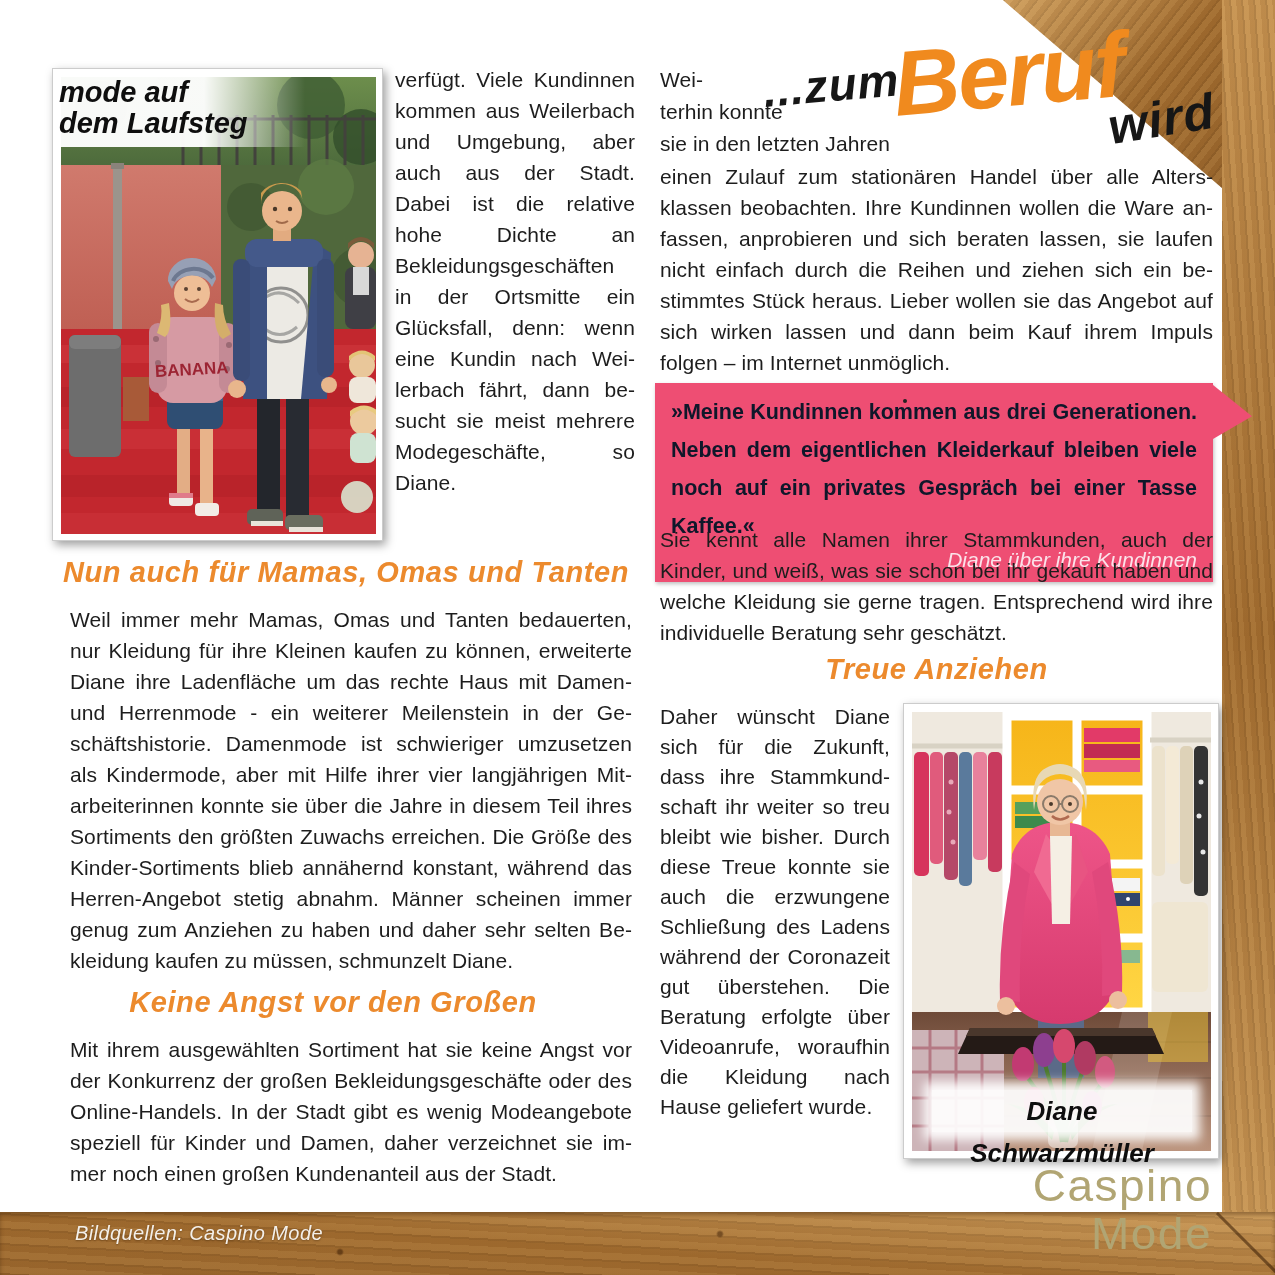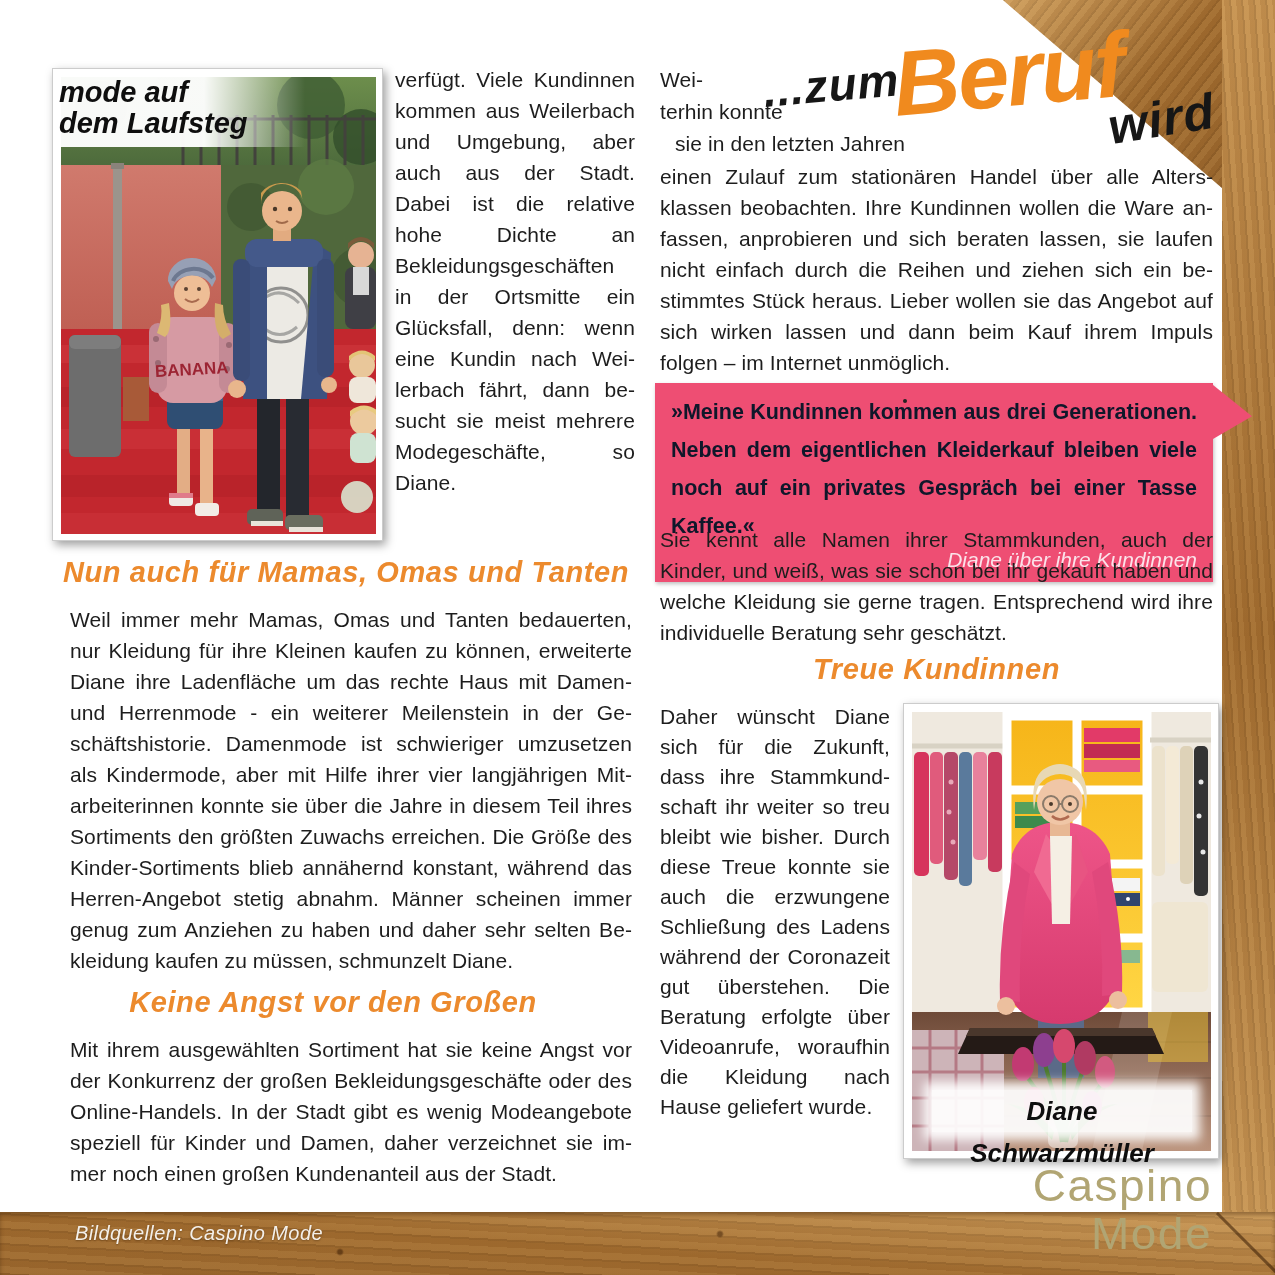--- a/index.html
+++ b/index.html
@@ -201,34 +201,34 @@
   </div>
 
   <div class="abs body-text" style="left:395px;top:64px;width:240px;height:455px;">verfügt. Viele Kundin­nen kommen aus Wei­lerbach und Umge­bung, aber auch aus der Stadt. Dabei ist die relative hohe Dichte an Bekleidungsgeschäften in der Ortsmitte ein Glücksfall, denn: wenn eine Kundin nach Wei­lerbach fährt, dann be­sucht sie meist meh­rere Modegeschäfte, so Diane.</div>
 
   <div class="abs script title-zum" style="left:763px;top:58px;">...zum</div>
   <div class="abs script title-beruf" style="left:893px;top:22px;">Beruf</div>
   <div class="abs script title-wird" style="left:1108px;top:90px;">wird</div>
 
   <div class="abs body-text" style="left:660px;top:64px;width:110px;text-align:left;">Wei-</div>
   <div class="abs body-text" style="left:660px;top:96px;width:180px;text-align:left;">terhin konnte</div>
-  <div class="abs body-text" style="left:660px;top:128px;width:260px;text-align:center;">sie in den letzten Jahren</div>
+  <div class="abs body-text" style="left:660px;top:128px;width:260px;text-align:left;">sie in den letzten Jahren</div>
 
   <div class="abs body-text" style="left:660px;top:161px;width:553px;">einen Zulauf zum stationären Handel über alle Alters­klassen beobachten. Ihre Kundinnen wollen die Ware an­fassen, anprobieren und sich beraten lassen, sie laufen nicht einfach durch die Reihen und ziehen sich ein be­stimmtes Stück heraus. Lieber wollen sie das Angebot auf sich wirken lassen und dann beim Kauf ihrem Impuls folgen – im Internet unmöglich.</div>
 
   <div class="abs quote-box">
     <div class="quote-text">»Meine Kundinnen kommen aus drei Generationen. Neben dem eigentlichen Kleiderkauf bleiben viele noch auf ein privates Gespräch bei einer Tasse Kaffee.«</div>
     <div class="quote-attr">Diane über ihre Kundinnen</div>
   </div>
   <div class="abs quote-pointer"></div>
   <div class="abs stray-dot"></div>
 
   <div class="abs body-text" style="left:660px;top:524px;width:553px;">Sie kennt alle Namen ihrer Stammkunden, auch der Kinder, und weiß, was sie schon bei ihr gekauft haben und welche Kleidung sie gerne tragen. Entsprechend wird ihre individu­elle Beratung sehr geschätzt.</div>
 
-  <div class="abs orange-heading script" style="left:660px;top:653px;width:553px;">Treue Kundinnen</div>
+  <div class="abs orange-heading script" style="left:660px;top:653px;width:553px;">Treue Anziehen</div>
 
   <div class="abs body-text narrow" style="left:660px;top:702px;width:230px;">Daher wünscht Diane sich für die Zukunft, dass ihre Stammkund­schaft ihr weiter so treu bleibt wie bisher. Durch diese Treue konnte sie auch die er­zwungene Schließung des Ladens während der Coronazeit gut überstehen. Die Bera­tung erfolgte über Vi­deoanrufe, woraufhin die Kleidung nach Hause geliefert wurde.</div>
 
   <div class="abs photo-card" style="left:903px;top:703px;width:316px;height:456px;">
     <svg width="299" height="439" viewBox="0 0 299 439">
       <defs>
         <linearGradient id="shelfg" x1="0" y1="0" x2="0" y2="1">
           <stop offset="0" stop-color="#f6b519"></stop>
             <stop offset="1" stop-color="#ffd644"></stop>
         </linearGradient>

